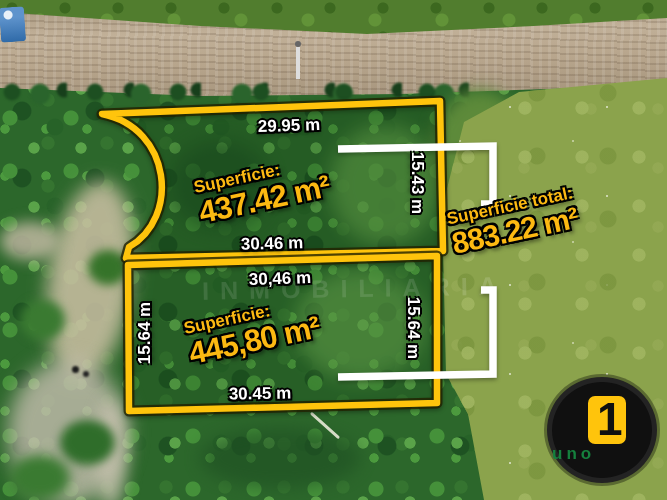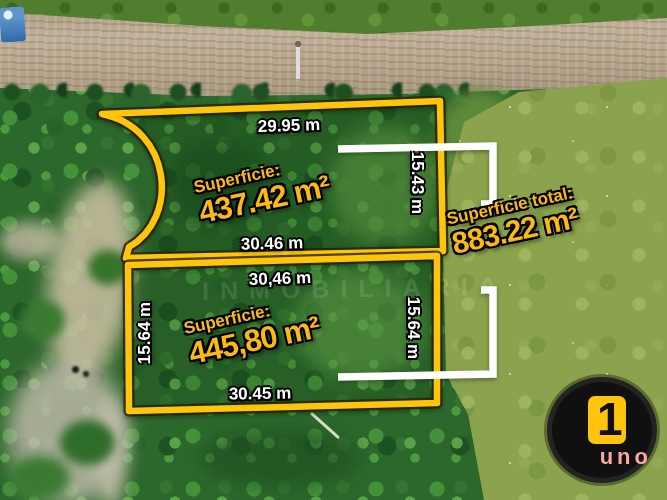--- a/index.html
+++ b/index.html
@@ -77,22 +77,22 @@
 
   
   .logo{position:absolute;left:547px;top:377px;width:110px;height:106px;border-radius:50%;
     background:#101010;border:5px solid #232323;box-shadow:0 0 0 3px rgba(0,0,0,.35);}
   .logo-mark{position:absolute;left:36px;top:14px;width:38px;height:48px;background:#ffc40c;
     border-radius:7px;}
   .logo-mark::after{content:"";position:absolute;left:-7px;bottom:4px;
     border:8px solid transparent;border-right-color:#ffc40c;}
   .logo-mark span{position:absolute;left:9px;top:-4px;font-weight:bold;font-size:46px;
     color:#101010;font-family:"Liberation Sans",sans-serif;}
-  .logo-uno{position:absolute;left:0;right:0;top:62px;text-align:right;font-weight:bold;
-    font-size:22px;letter-spacing:4px;color:#fca5a5;}
+  .logo-uno{position:absolute;left:0;right:0;top:62px;text-align:left;font-weight:bold;
+    font-size:17px;letter-spacing:4px;color:#15803d;}
 </style>
 </head>
 <body>
 
 <div class="stage">
 
   <div class="trees"></div>
 
   <div class="blob" style="left:330px;top:125px;width:110px;height:120px;background:#6aa94e;filter:blur(10px);opacity:.65;"></div>
   <div class="blob" style="left:170px;top:140px;width:100px;height:90px;background:#1d4f22;filter:blur(9px);opacity:.6;"></div>

